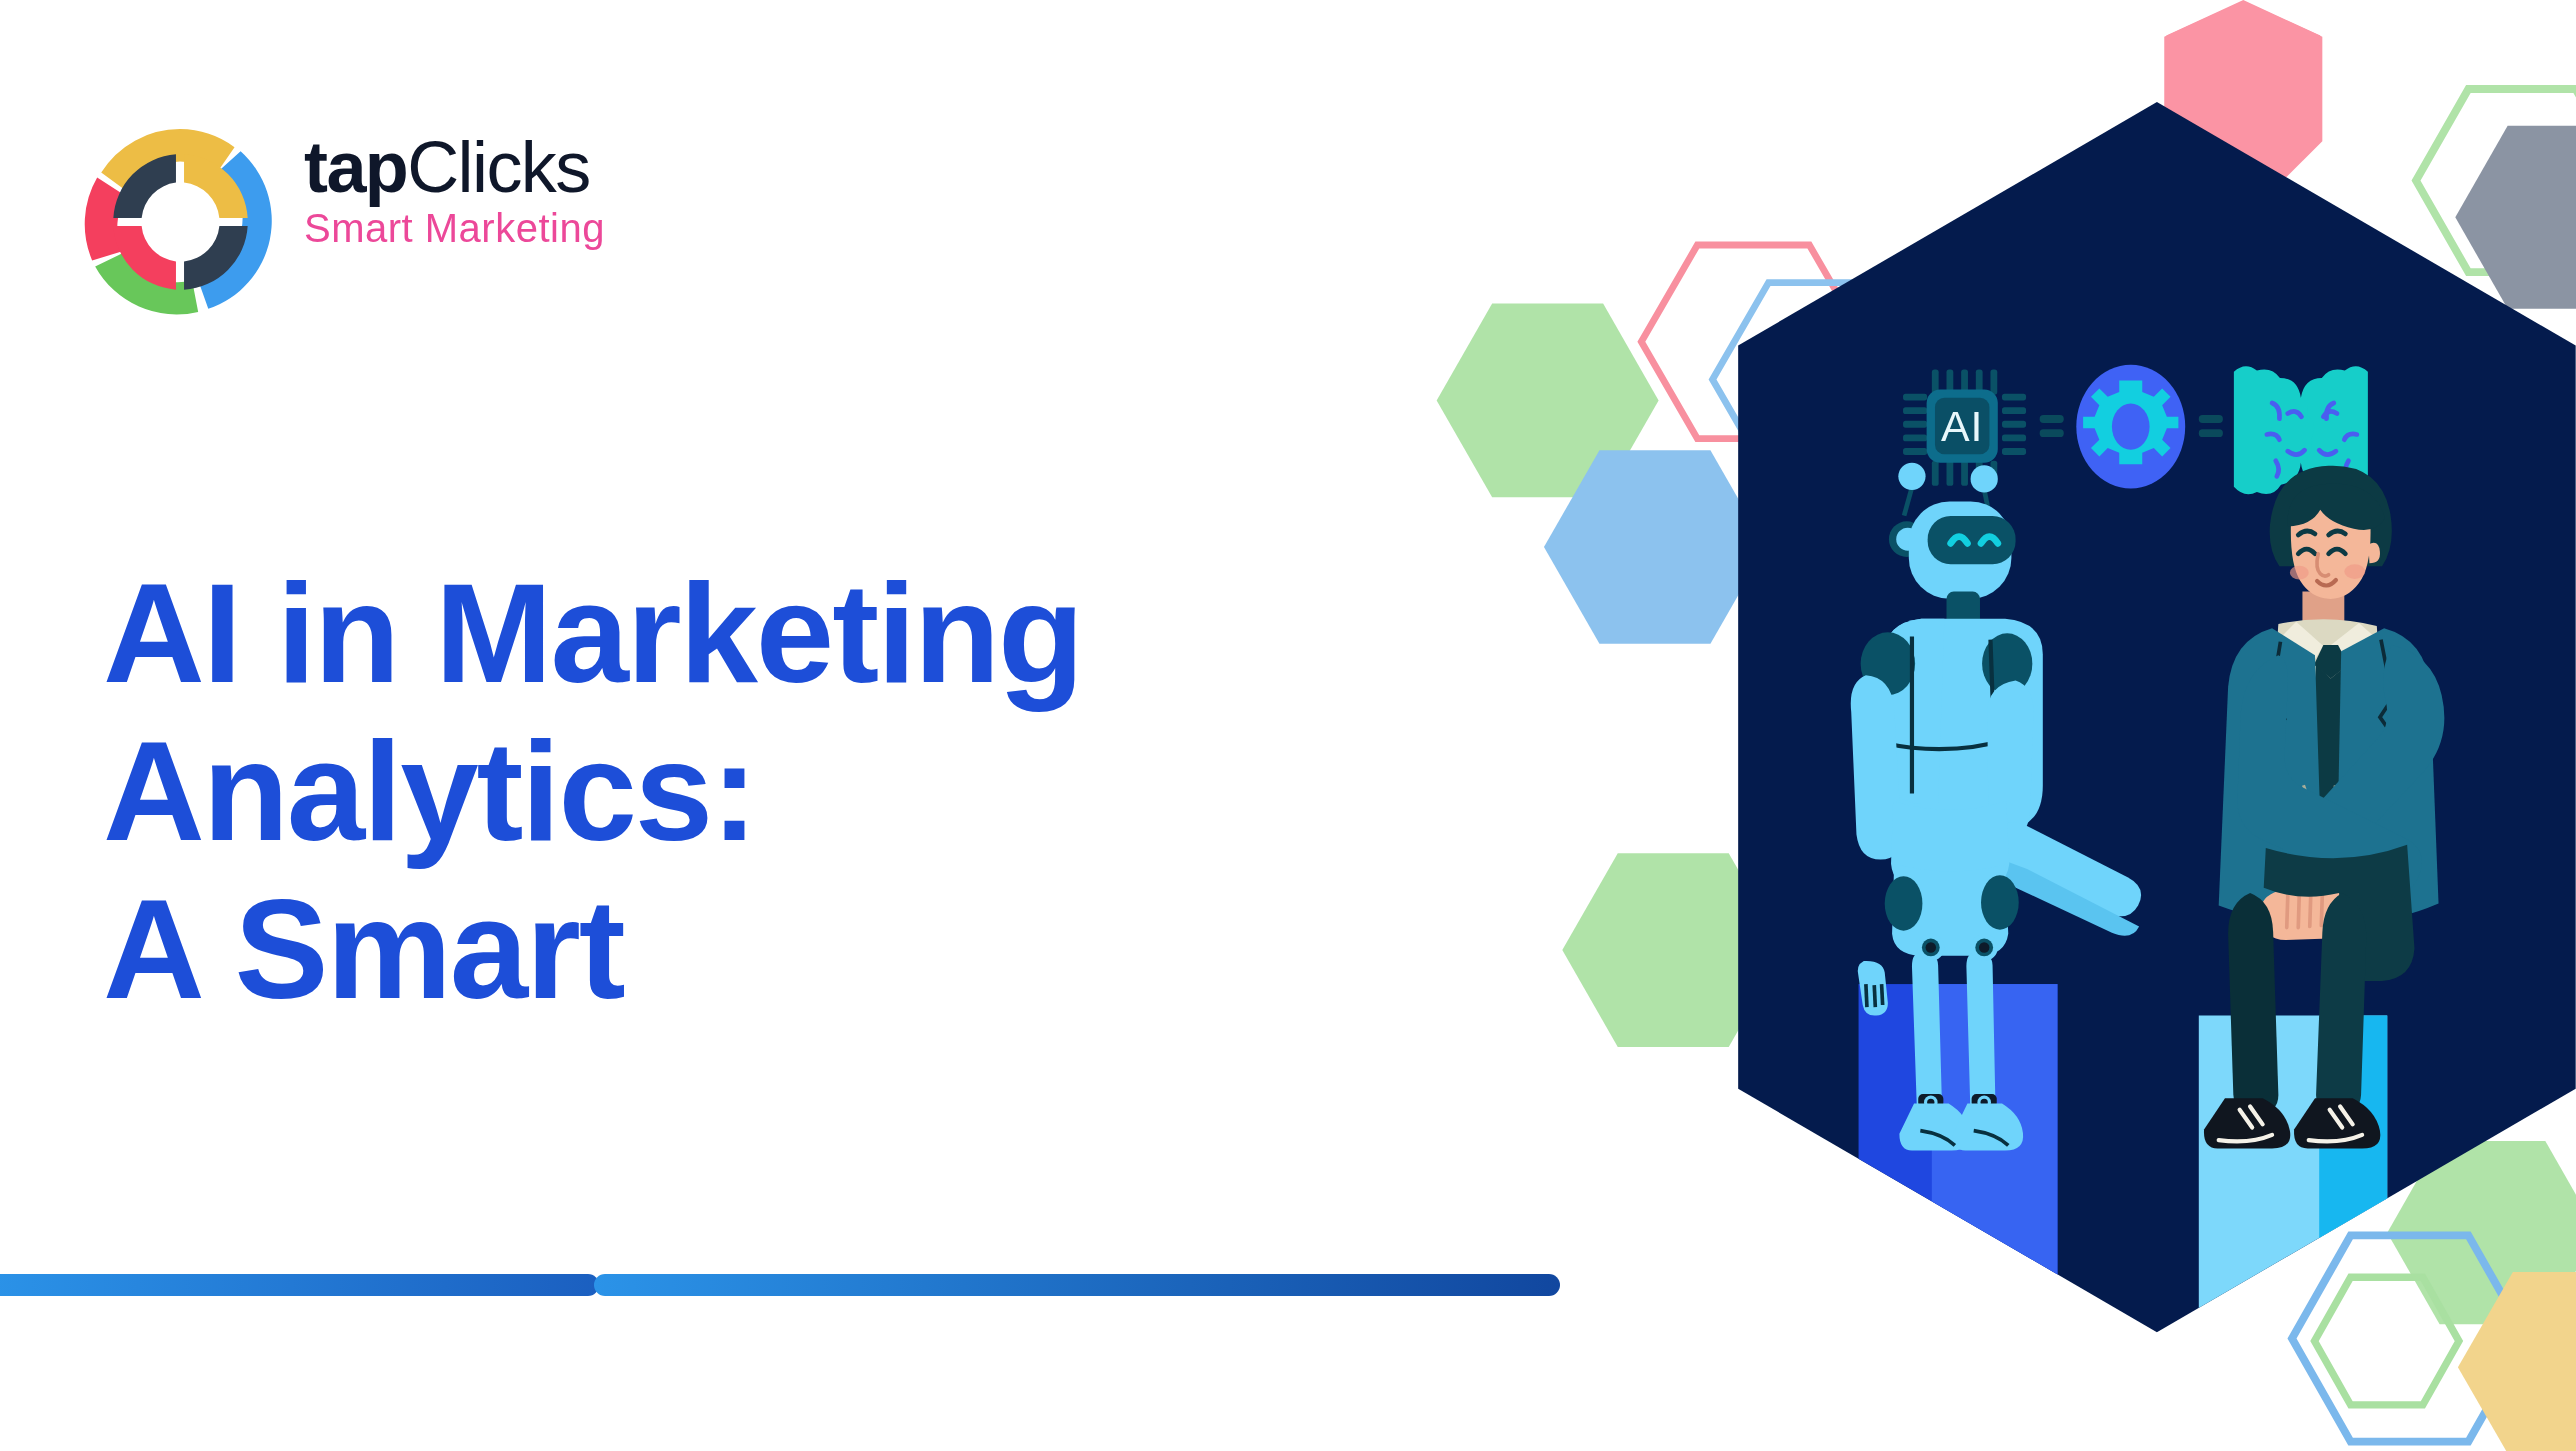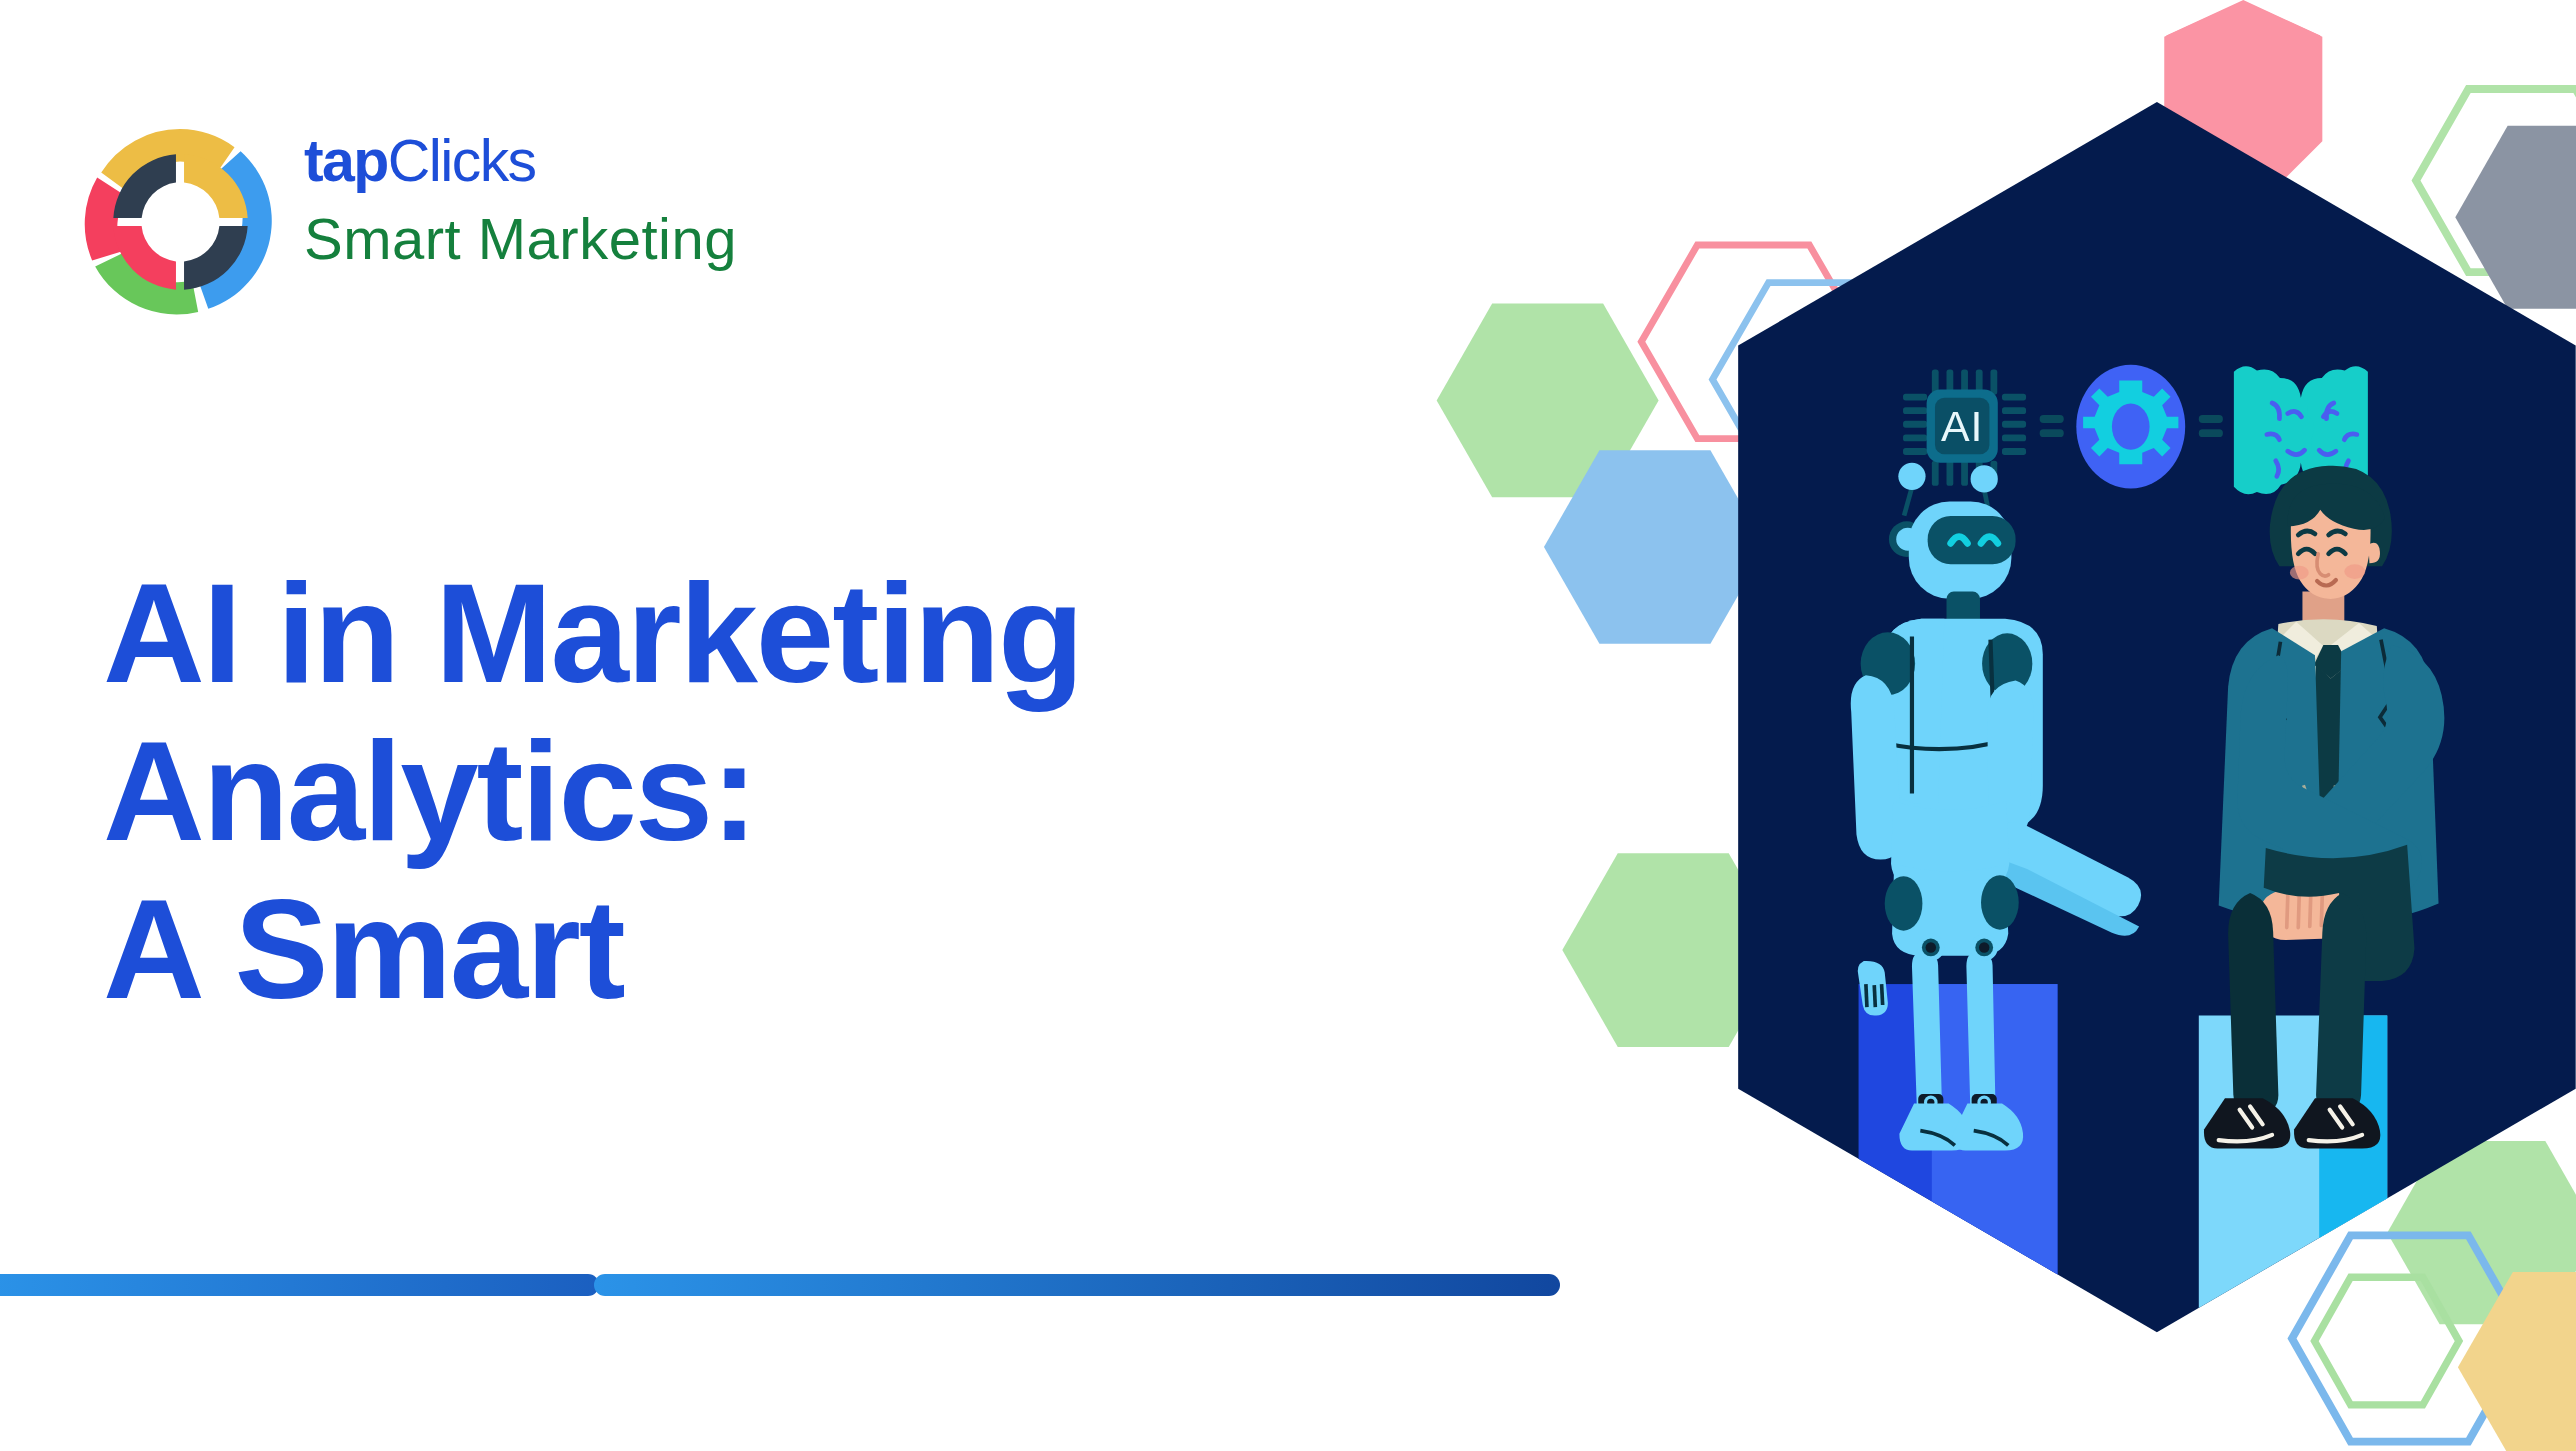--- a/index.html
+++ b/index.html
@@ -13,28 +13,28 @@
   .stage{position:absolute;inset:0;width:2576px;height:1451px;overflow:hidden;}
 
   
   .logo-wrap{
     position:absolute;left:79px;top:121px;
     display:flex;align-items:flex-start;
   }
   .logo-mark{width:202px;height:202px;display:block;}
   .logo-type{margin-left:23px;margin-top:11.5px;}
   .logo-word{
-    font-size:59px;line-height:0.95;letter-spacing:-1.6px;
-    color:#1d4ed8;white-space:nowrap;
+    font-size:72px;line-height:0.95;letter-spacing:-1.6px;
+    color:#0f172a;white-space:nowrap;
   }
   .logo-word .w-tap{font-weight:bold;}
   .logo-word .w-clicks{font-weight:300;}
   .logo-tag{
-    margin-top:16px;font-size:58px;font-weight:300;
-    letter-spacing:0.5px;color:#15803d;white-space:nowrap;
+    margin-top:5px;font-size:40px;font-weight:300;
+    letter-spacing:0.5px;color:#ec4899;white-space:nowrap;
   }
 
   
   .headline{
     position:absolute;left:103px;top:461px;width:1414px;
     font-size:141px;font-weight:bold;line-height:1.12;
     letter-spacing:-2.1px;color:#1d4ed8;
   }
   .headline .hl-line{display:block;white-space:nowrap;}
 

